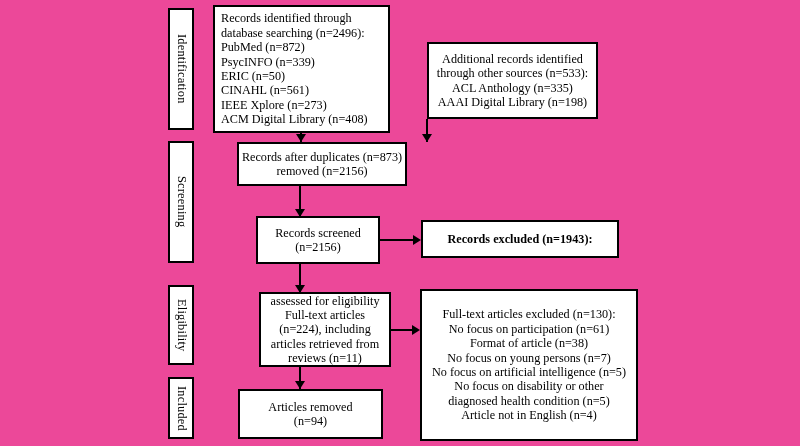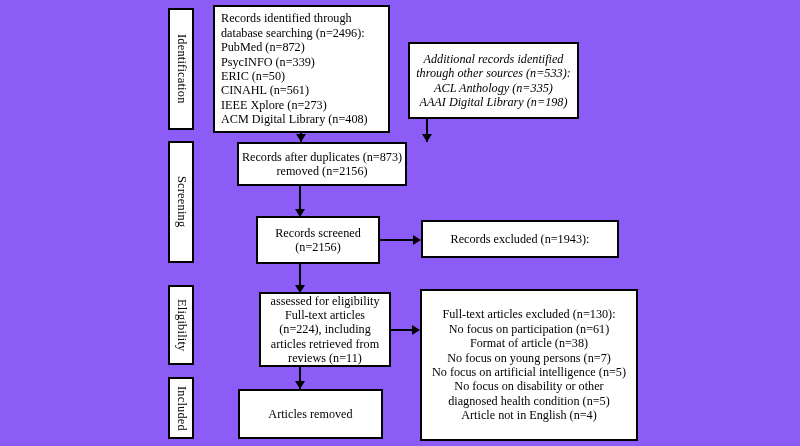--- a/index.html
+++ b/index.html
@@ -4,21 +4,21 @@
 <style>
   html, body {
     margin: 0;
     padding: 0;
     background: #ffffff;
   }
   #page {
     position: relative;
     width: 800px;
     height: 446px;
-    background: #8b5cf6;
+    background: #ec4899;
     font-family: "Liberation Serif", "DejaVu Serif", serif;
     color: #000000;
     overflow: hidden;
   }
 
   
   .box {
     position: absolute;
     box-sizing: border-box;
     border: 2px solid #000;
@@ -110,21 +110,21 @@
       <span class="line">database searching (n=2496):</span>
       <span class="line">PubMed (n=872)</span>
       <span class="line">PsycINFO (n=339)</span>
       <span class="line">ERIC (n=50)</span>
       <span class="line">CINAHL (n=561)</span>
       <span class="line">IEEE Xplore (n=273)</span>
       <span class="line">ACM Digital Library (n=408)</span>
     </div>
   </div>
 
-  <div class="box" style="left:408px; top:42px; width:171px; height:77px;font-style:italic;">
+  <div class="box" style="left:427px; top:42px; width:171px; height:77px;">
     <div class="inner">
       <span class="line">Additional records identified</span>
       <span class="line">through other sources (n=533):</span>
       <span class="line">ACL Anthology (n=335)</span>
       <span class="line">AAAI Digital Library (n=198)</span>
     </div>
   </div>
 
   <div class="vline" style="left:300px; top:133px; height:9px;"></div>
   <div class="arrow-down" style="left:296px; top:134px;"></div>
@@ -145,21 +145,21 @@
   <div class="box" style="left:256px; top:216px; width:124px; height:48px;">
     <div class="inner">
       <span class="line">Records screened</span>
       <span class="line">(n=2156)</span>
     </div>
   </div>
 
   <div class="hline" style="left:380px; top:239px; width:38px;"></div>
   <div class="arrow-right" style="left:413px; top:235px;"></div>
 
-  <div class="box" style="left:421px; top:220px; width:198px; height:38px;">
+  <div class="box" style="left:421px; top:220px; width:198px; height:38px;font-weight:bold;">
     <div class="inner">
       <span class="line">Records excluded (n=1943):</span>
     </div>
   </div>
 
   <div class="vline" style="left:299px; top:264px; height:28px;"></div>
   <div class="arrow-down" style="left:295px; top:285px;"></div>
 
   <div class="box" style="left:259px; top:292px; width:132px; height:75px;">
     <div class="inner">
@@ -186,16 +186,17 @@
       <span class="line">Article not in English (n=4)</span>
     </div>
   </div>
 
   <div class="vline" style="left:299px; top:367px; height:22px;"></div>
   <div class="arrow-down" style="left:295px; top:381px;"></div>
 
   <div class="box" style="left:238px; top:389px; width:145px; height:50px;">
     <div class="inner">
       <span class="line">Articles removed</span>
+      <span class="line">(n=94)</span>
     </div>
   </div>
 
 </div>
 
 </body></html>

